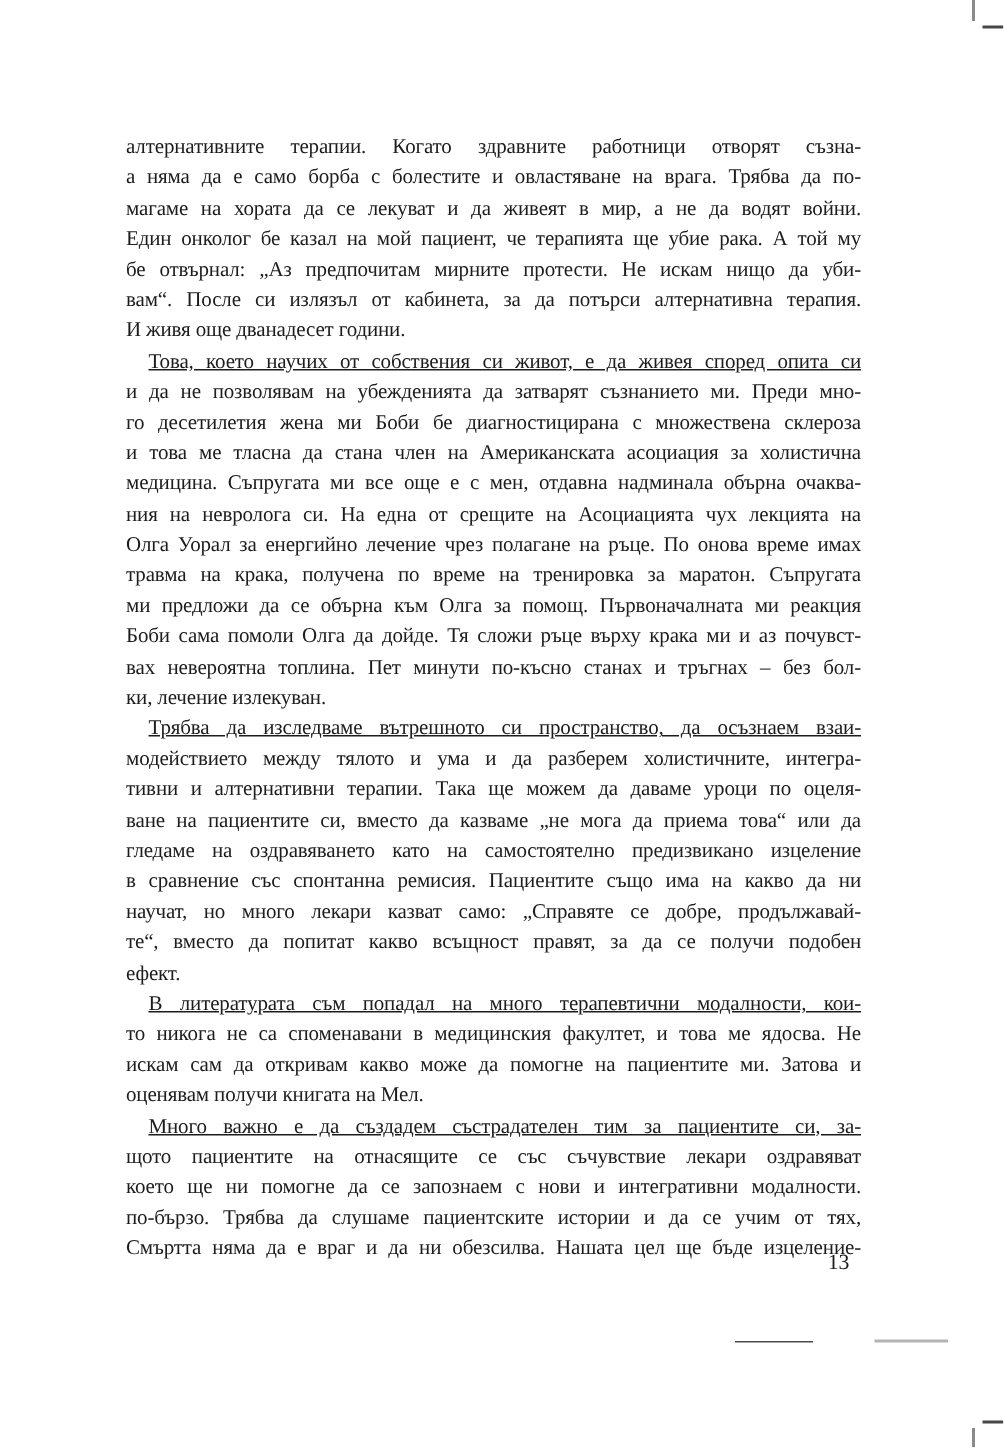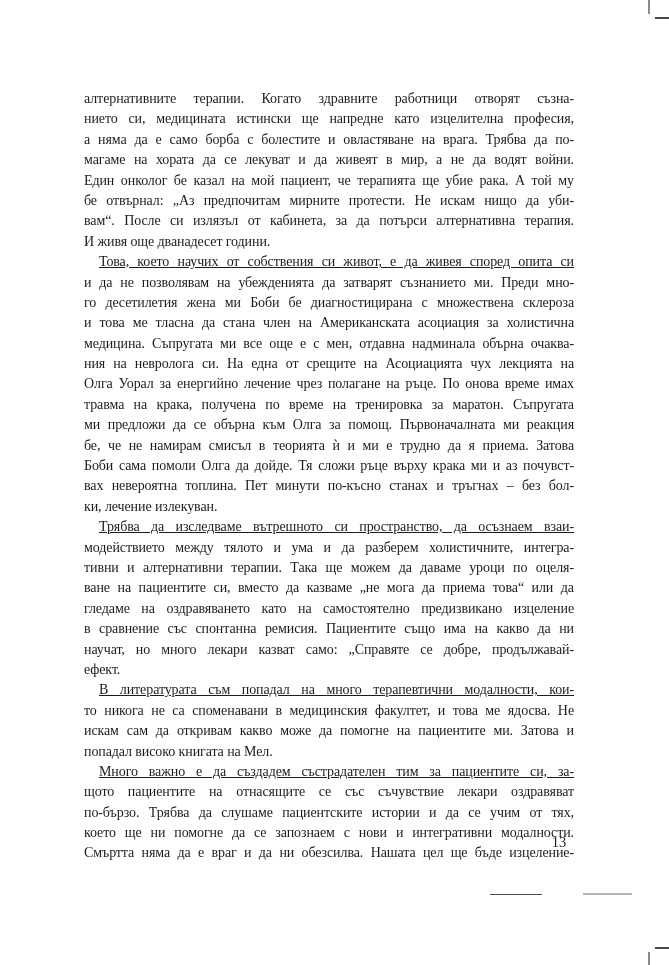--- a/index.html
+++ b/index.html
@@ -55,64 +55,63 @@
   .crop-br-v{left:648px;top:952px;width:2px;height:13px;background:var(--crop-light);}
 </style>
 </head>
 <body>
 
 <div class="page">
 
   <div class="text-block" id="text-block">
       <div class="paragraph">
         <div class="line">алтернативните терапии. Когато здравните работници отворят съзна-</div>
-        <div class="line">нието си, медицината истински ще напредне като изцелителна професия,</div>
         <div class="line">а няма да е само борба с болестите и овластяване на врага. Трябва да по-</div>
         <div class="line">магаме на хората да се лекуват и да живеят в мир, а не да водят войни.</div>
         <div class="line">Един онколог бе казал на мой пациент, че терапията ще убие рака. А той му</div>
         <div class="line">бе отвърнал: „Аз предпочитам мирните протести. Не искам нищо да уби-</div>
         <div class="line">вам“. После си излязъл от кабинета, за да потърси алтернативна терапия.</div>
         <div class="line line-end">И живя още дванадесет години.</div>
       </div>
       <div class="paragraph">
         <div class="line indented">Това, което научих от собствения си живот, е да живея според опита си</div>
         <div class="line">и да не позволявам на убежденията да затварят съзнанието ми. Преди мно-</div>
         <div class="line">го десетилетия жена ми Боби бе диагностицирана с множествена склероза</div>
         <div class="line">и това ме тласна да стана член на Американската асоциация за холистична</div>
         <div class="line">медицина. Съпругата ми все още е с мен, отдавна надминала обърна очаква-</div>
         <div class="line">ния на невролога си. На една от срещите на Асоциацията чух лекцията на</div>
         <div class="line">Олга Уорал за енергийно лечение чрез полагане на ръце. По онова време имах</div>
         <div class="line">травма на крака, получена по време на тренировка за маратон. Съпругата</div>
         <div class="line">ми предложи да се обърна към Олга за помощ. Първоначалната ми реакция</div>
-        <div class="line">бе, че не намирам смисъл в теорията ѝ и ми е трудно да я приема. Затова</div>
         <div class="line">Боби сама помоли Олга да дойде. Тя сложи ръце върху крака ми и аз почувст-</div>
         <div class="line">вах невероятна топлина. Пет минути по-късно станах и тръгнах – без бол-</div>
         <div class="line line-end">ки, лечение излекуван.</div>
       </div>
       <div class="paragraph">
         <div class="line indented">Трябва да изследваме вътрешното си пространство, да осъзнаем взаи-</div>
         <div class="line">модействието между тялото и ума и да разберем холистичните, интегра-</div>
         <div class="line">тивни и алтернативни терапии. Така ще можем да даваме уроци по оцеля-</div>
         <div class="line">ване на пациентите си, вместо да казваме „не мога да приема това“ или да</div>
         <div class="line">гледаме на оздравяването като на самостоятелно предизвикано изцеление</div>
         <div class="line">в сравнение със спонтанна ремисия. Пациентите също има на какво да ни</div>
         <div class="line">научат, но много лекари казват само: „Справяте се добре, продължавай-</div>
+        <div class="line">те“, вместо да попитат какво всъщност правят, за да се получи подобен</div>
         <div class="line line-end">ефект.</div>
       </div>
       <div class="paragraph">
         <div class="line indented">В литературата съм попадал на много терапевтични модалности, кои-</div>
         <div class="line">то никога не са споменавани в медицинския факултет, и това ме ядосва. Не</div>
         <div class="line">искам сам да откривам какво може да помогне на пациентите ми. Затова и</div>
-        <div class="line line-end">попадал високо книгата на Мел.</div>
+        <div class="line line-end">оценявам получи книгата на Мел.</div>
       </div>
       <div class="paragraph">
         <div class="line indented">Много важно е да създадем състрадателен тим за пациентите си, за-</div>
         <div class="line">щото пациентите на отнасящите се със съчувствие лекари оздравяват</div>
+        <div class="line">което ще ни помогне да се запознаем с нови и интегративни модалности.</div>
         <div class="line">по-бързо. Трябва да слушаме пациентските истории и да се учим от тях,</div>
-        <div class="line">което ще ни помогне да се запознаем с нови и интегративни модалности.</div>
         <div class="line">Смъртта няма да е враг и да ни обезсилва. Нашата цел ще бъде изцеление-</div>
       </div>
     </div>
 
   <span class="footer-rule rule-left"></span>
   <span class="page-number">13</span>
   <span class="footer-rule rule-right"></span>
 
   <span class="crop crop-tr-v"></span>
   <span class="crop crop-tr-h"></span>

